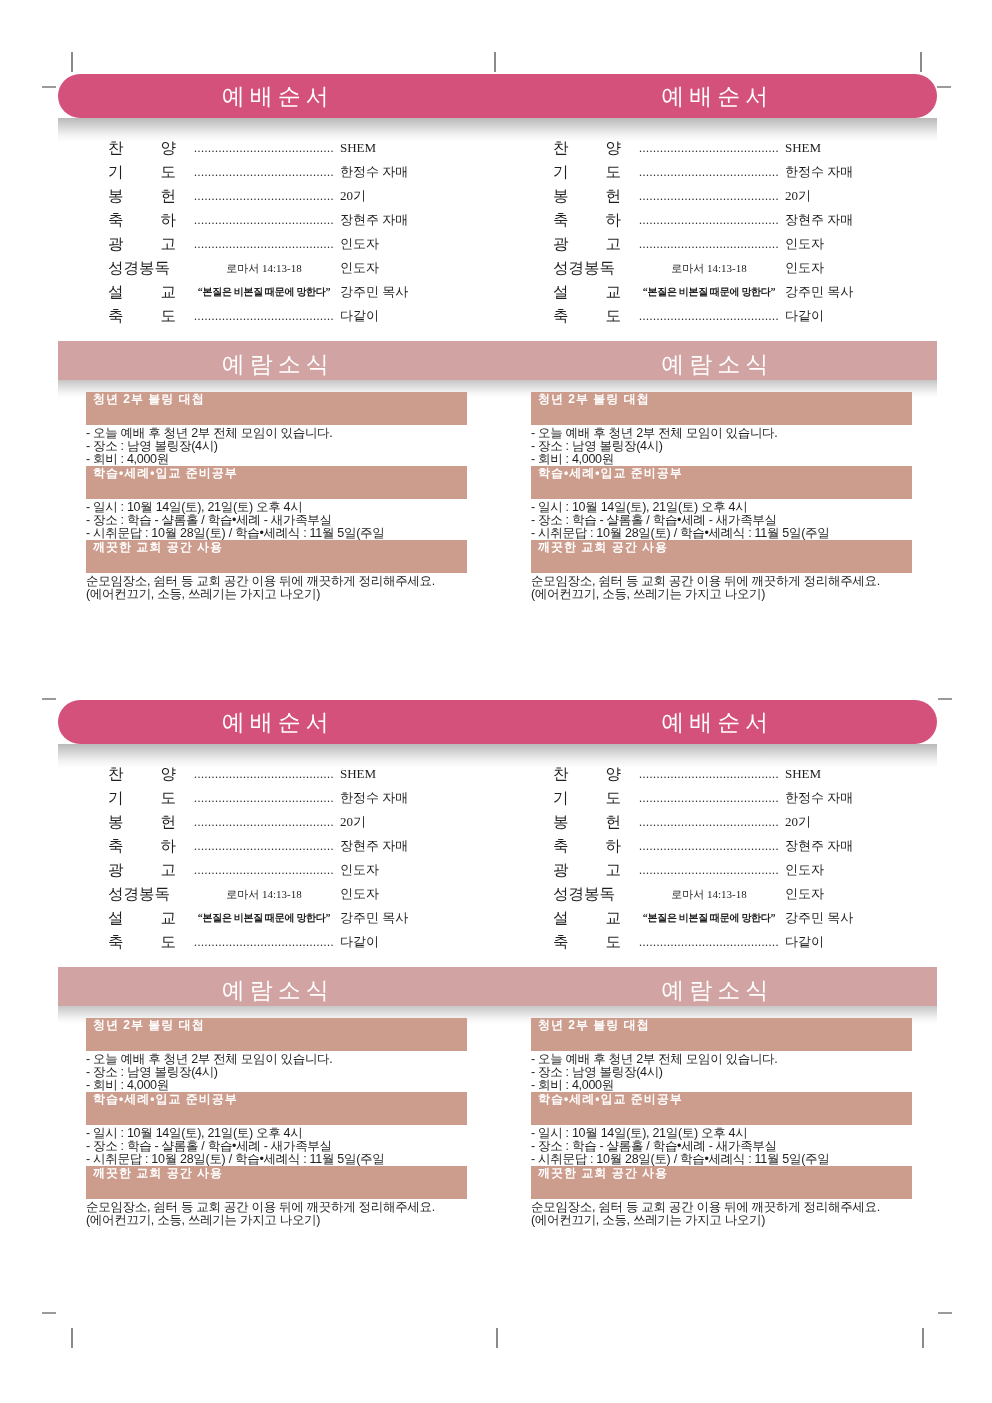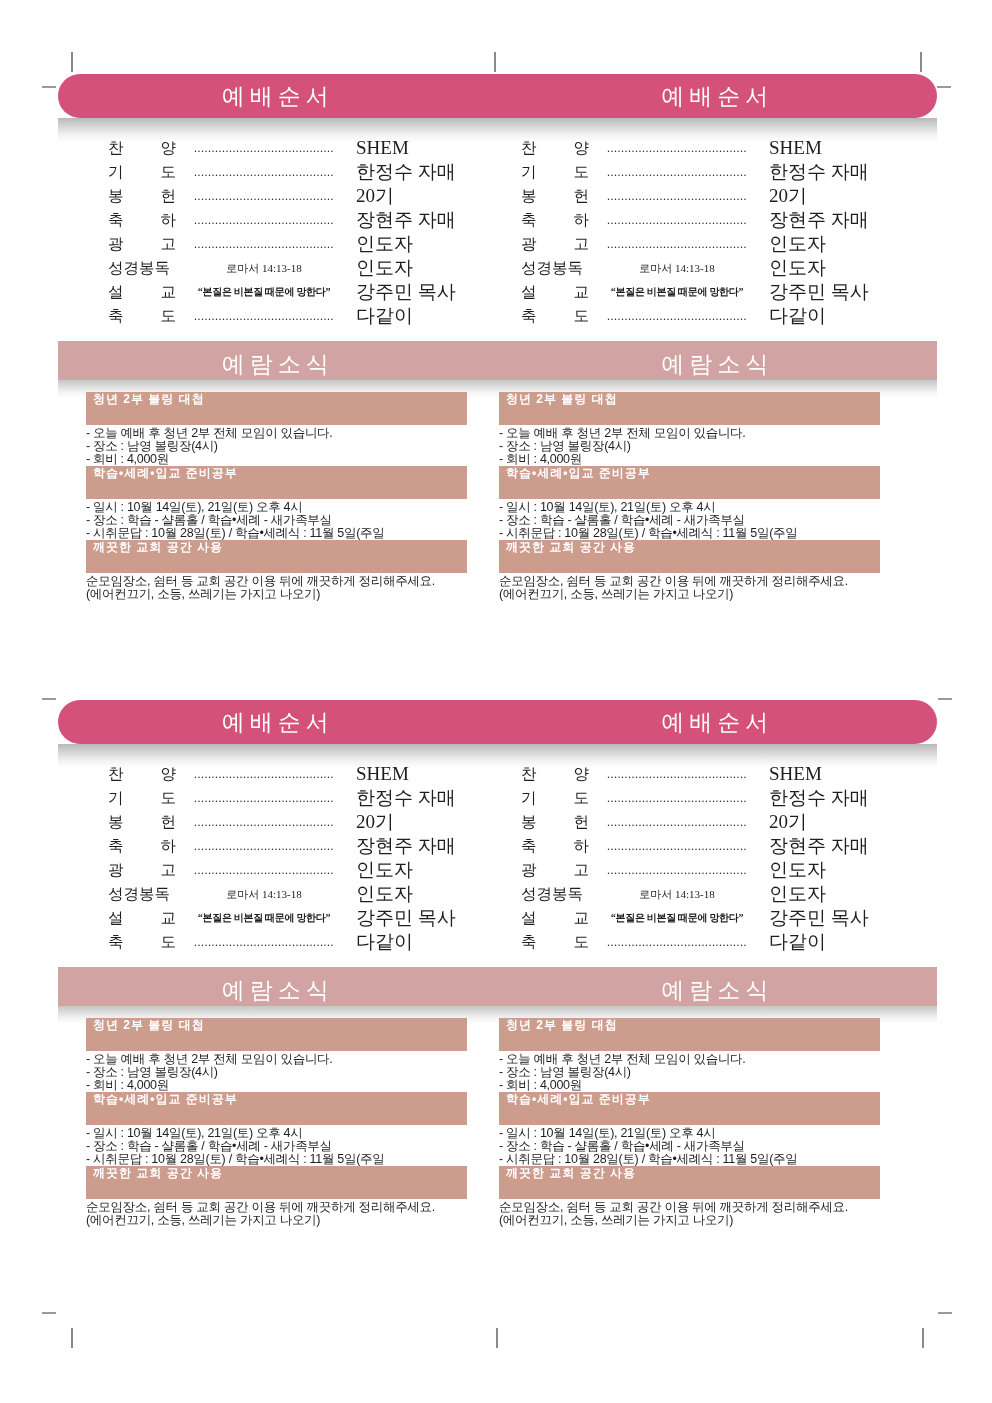--- a/index.html
+++ b/index.html
@@ -64,21 +64,21 @@
   .shadow2 {
     top: 306px; height: 18px;
     background: linear-gradient(#c6c6c6, #f4f4f4 70%, #ffffff);
   }
 
   .cols {
     position: absolute;
     left: 0; right: 0;
     display: flex;
     padding: 0 28px;
-    gap: 32px;
+    gap: 64px;
   }
   .col { width: 381px; flex: 0 0 381px; }
 
   
   .worship-cols { top: 62px; }
   .wrow {
     display: flex;
     align-items: center;
     height: 24px;
     padding-left: 22px;
@@ -104,23 +104,22 @@
     font-size: 12px;
     letter-spacing: 0.5px;
     color: #2a2a2a;
   }
   .wmid.quote {
     font-size: 10px;
     letter-spacing: -0.3px;
     font-weight: bold;
   }
   .wval {
-    margin-left: 16px;
     font-family: "Liberation Serif", "DejaVu Serif", serif;
-    font-size: 19px;
+    font-size: 13px;
     white-space: nowrap;
   }
 
   
   .news-cols { top: 318px; }
   .nsec + .nsec { }
   .nsec-head {
     height: 33px;
     line-height: 15px;
     background: var(--subhead);

